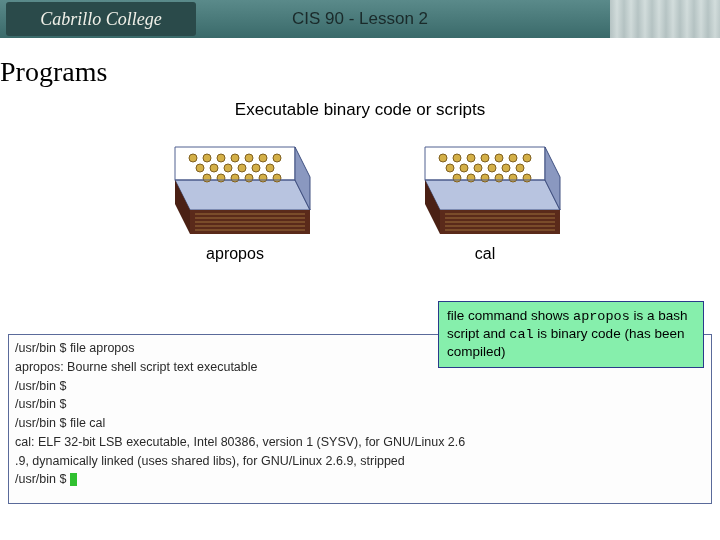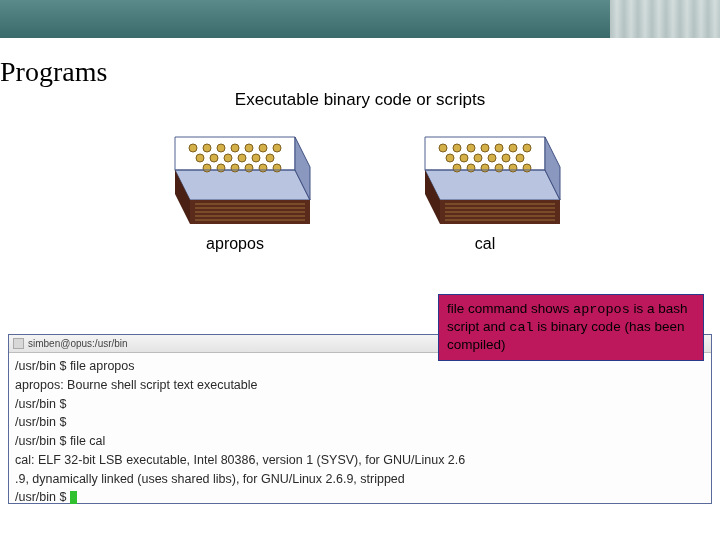--- a/index.html
+++ b/index.html
@@ -54,21 +54,21 @@
   }
   .page-title {
     font-size: 28px;
     font-weight: normal;
     margin-top: 18px;
     font-family: Georgia, serif;
   }
   .page-subtitle {
     text-align: center;
     font-size: 17px;
-    margin-top: 2px;
+    margin-top: 12px;
     font-family: Verdana, Arial, sans-serif;
   }
   .boxes-row {
     display: flex;
     justify-content: center;
     gap: 90px;
     margin-top: 22px;
   }
   .box-col {
     display: flex;
@@ -81,24 +81,24 @@
     position: relative;
   }
   .treasure-box svg { width: 100%; height: 100%; }
   .box-label {
     margin-top: 8px;
     font-size: 16px;
   }
   .callout {
     position: absolute;
     right: 16px;
-    top: 294px;
+    top: 301px;
     width: 266px;
     border: 1.5px solid #2a3a8a;
-    background: #be185d;
+    background: #86efac;
     padding: 6px 8px;
     font-size: 13.5px;
     line-height: 1.25;
     z-index: 5;
   }
   .callout .mono { font-family: "Courier New", monospace; }
   .terminal-wrap {
     position: absolute;
     left: 8px;
     top: 334px;
@@ -136,20 +136,24 @@
   .tb-icon {
     width: 11px; height: 11px;
     background: #d8d8d8;
     border: 1px solid #aaa;
   }
 </style>
 </head>
 <body>
 
 <div class="header-bar">
+  <div class="logo">
+    <span>Cabrillo College</span>
+  </div>
+  <div class="header-title">CIS 90 - Lesson 2</div>
   <div class="pillars"></div>
 </div>
 
 <h1 class="page-title">Programs</h1>
 <div class="page-subtitle">Executable binary code or scripts</div>
 
 <div class="boxes-row">
   <div class="box-col">
     <div class="treasure-box">
       <svg viewBox="0 0 160 95">
@@ -231,24 +235,20 @@
     </div>
     <div class="box-label">cal</div>
   </div>
 </div>
 
 <div class="callout">
   <span>file command shows </span><span class="mono">apropos</span><span> is a bash script and </span><span class="mono">cal</span><span> is binary code (has been compiled)</span>
 </div>
 
 <div class="terminal-wrap">
-  <div class="terminal-titlebar">
-    <span class="tb-icon"></span>
-    <span>simben@opus:/usr/bin</span>
-  </div>
   <div class="terminal-body"><span>/usr/bin $ file apropos</span>
 <span>apropos: Bourne shell script text executable</span>
 <span>/usr/bin $</span>
 <span>/usr/bin $</span>
 <span>/usr/bin $ file cal</span>
 <span>cal: ELF 32-bit LSB executable, Intel 80386, version 1 (SYSV), for GNU/Linux 2.6</span>
 <span>.9, dynamically linked (uses shared libs), for GNU/Linux 2.6.9, stripped</span>
 <span>/usr/bin $ </span><span class="cursor"></span></div>
 </div>
 

